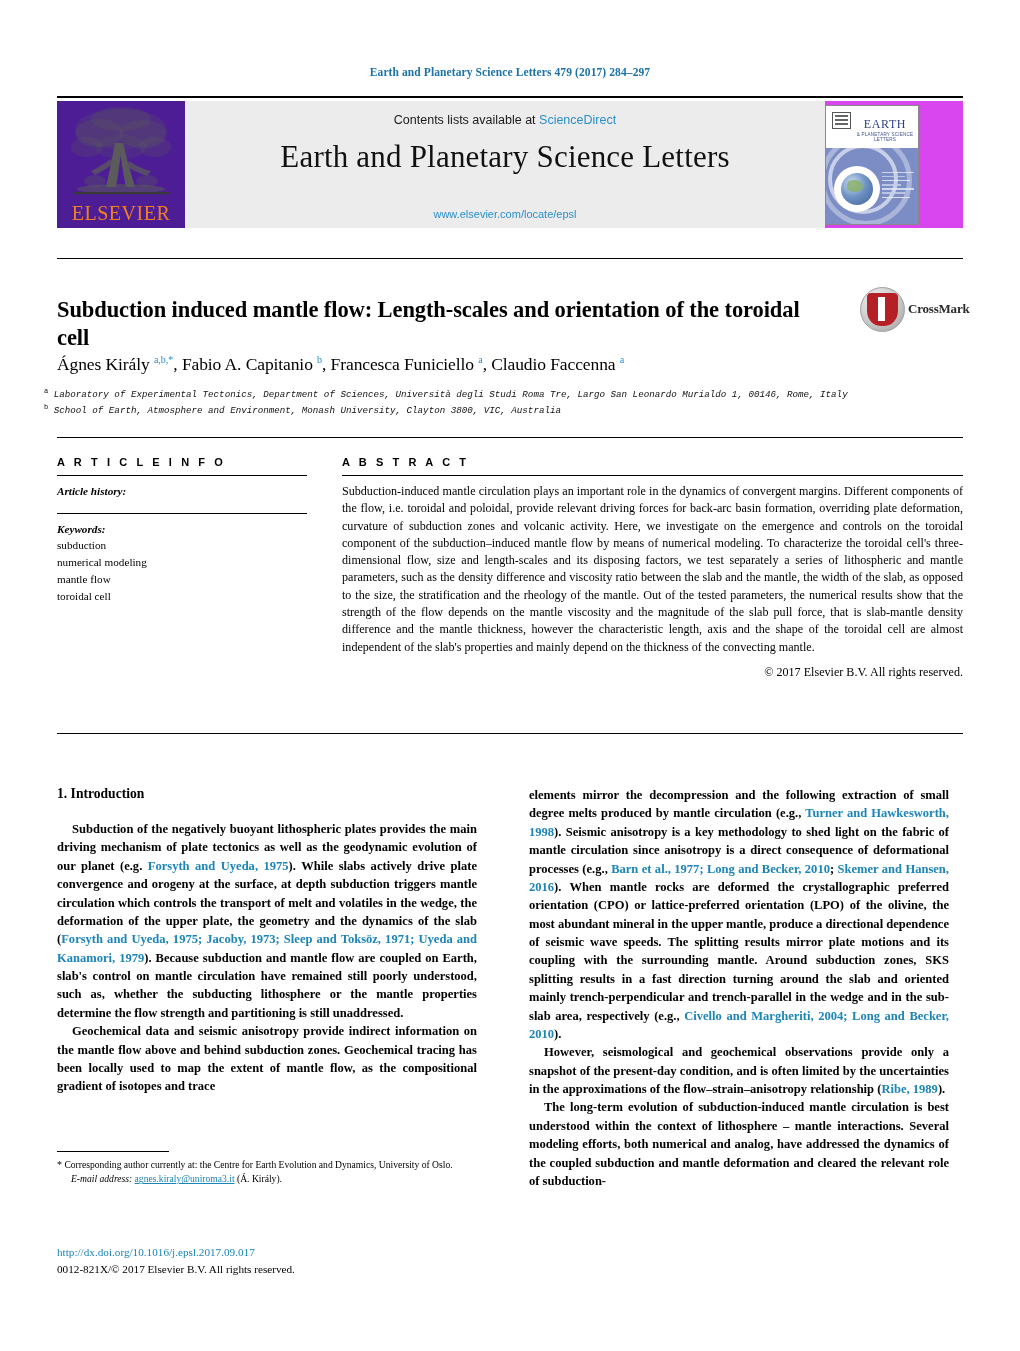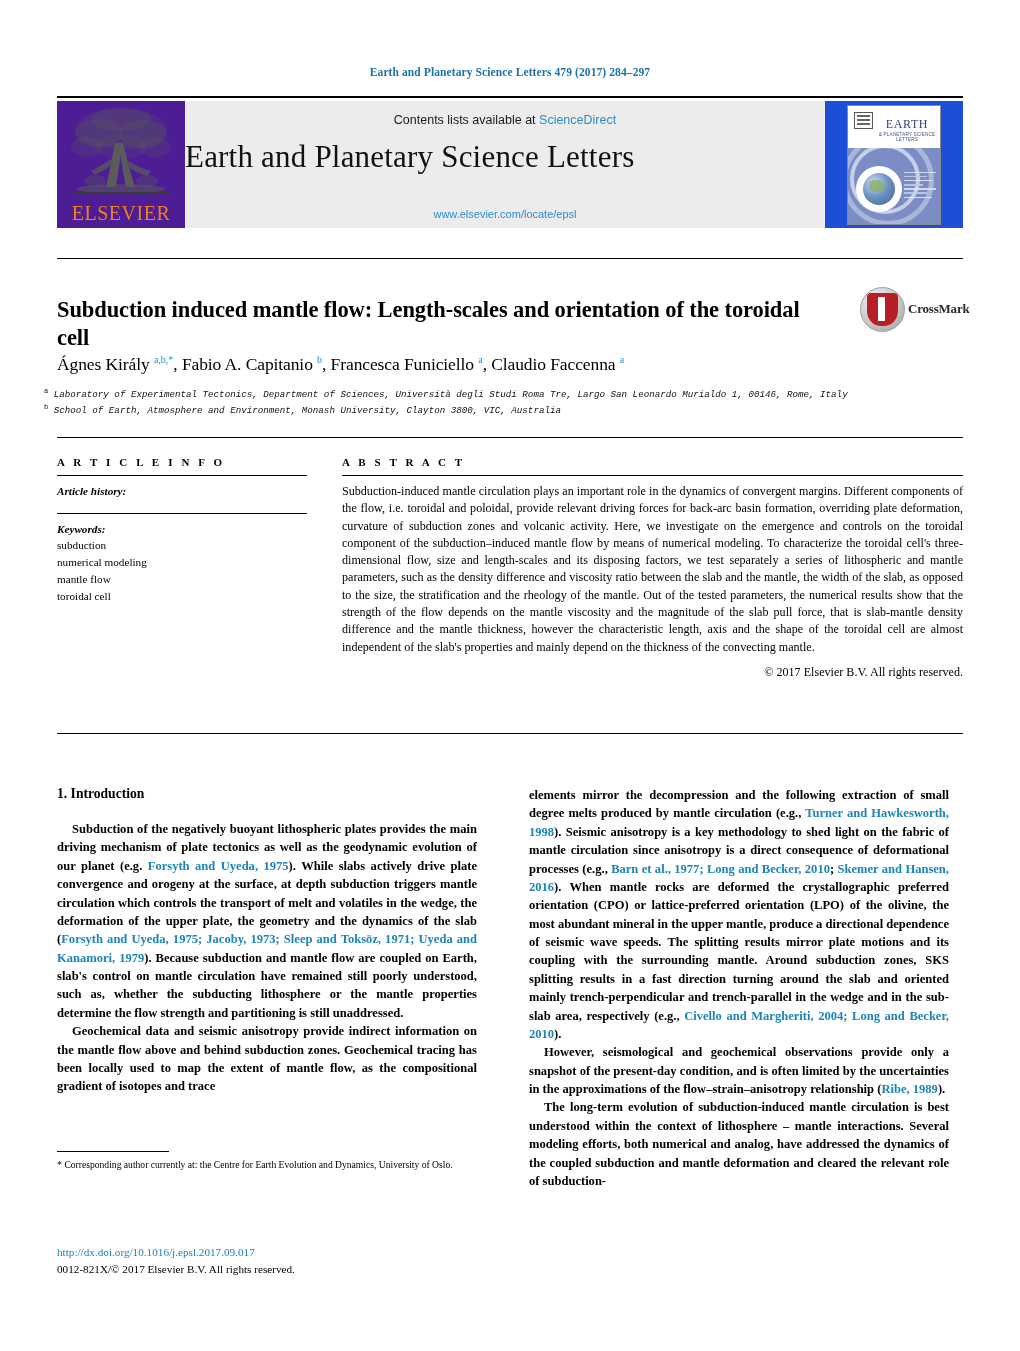--- a/index.html
+++ b/index.html
@@ -89,44 +89,44 @@
     color: #1a1a1a;
   }
   .contents-line a {
     color: #2a8fc9;
     text-decoration: none;
   }
   .journal-name {
     position: absolute;
     top: 38px;
     left: 0; right: 0;
-    text-align: left;
+    text-align: center;
     font-family: "Liberation Serif", serif;
     font-size: 31px;
     color: #111;
     letter-spacing: 0.2px;
   }
   .journal-url {
     position: absolute;
     bottom: 8px;
     left: 0; right: 0;
     text-align: center;
     font-family: "Liberation Sans", sans-serif;
     font-size: 11px;
     color: #2a8fc9;
   }
   .cover-block {
     flex: 0 0 138px;
     width: 138px;
     height: 127px;
     position: relative;
-    background: #1d4ed8;
+    background: #d946ef;
     display: flex;
     align-items: center;
-    justify-content: center;
+    justify-content: flex-start;
   }
   .cover-thumb {
     width: 92px;
     height: 118px;
     border: 1px solid #8a8a8a;
     background: #ffffff;
     position: relative;
     overflow: hidden;
   }
   .cover-smallbox {
@@ -347,21 +347,21 @@
     top: 456px;
     width: 250px;
   }
   .abs-col {
     position: absolute;
     left: 342px;
     top: 456px;
     width: 621px;
   }
   .section-caps {
-    font-family: Liberation Serif, serif;
+    font-family: Liberation Sans, sans-serif;
     font-weight: bold;
     font-size: 11px;
     letter-spacing: 3.1px;
     color: #000;
     margin-bottom: 7px;
   }
   .thin-rule {
     border-top: 1px solid #000;
     margin-bottom: 7px;
   }
@@ -614,20 +614,25 @@
         <p class="body-p">The long-term evolution of subduction-induced mantle circulation is best understood within the context of lithosphere – mantle interactions. Several modeling efforts, both numerical and analog, have addressed the dynamics of the coupled subduction and mantle deformation and cleared the relevant role of subduction-</p>
       </div>
   </div>
 
   <div class="foot-rule"></div>
   <div class="footnote">
     <div>
       <span class="star">*</span>
       <span>Corresponding author currently at: the Centre for Earth Evolution and Dynamics, University of Oslo.</span>
     </div>
+    <div style="text-indent:14px">
+      <span class="email-label">E-mail address:</span>
+      <a class="mail" href="#">agnes.kiraly@uniroma3.it</a>
+      <span>(Á. Király).</span>
+    </div>
   </div>
 
   <div class="doi-block">
     <a class="doi-link" href="#">http://dx.doi.org/10.1016/j.epsl.2017.09.017</a>
     <span class="issn">0012-821X/© 2017 Elsevier B.V. All rights reserved.</span>
   </div>
 
 </div>
 
 </body></html>

